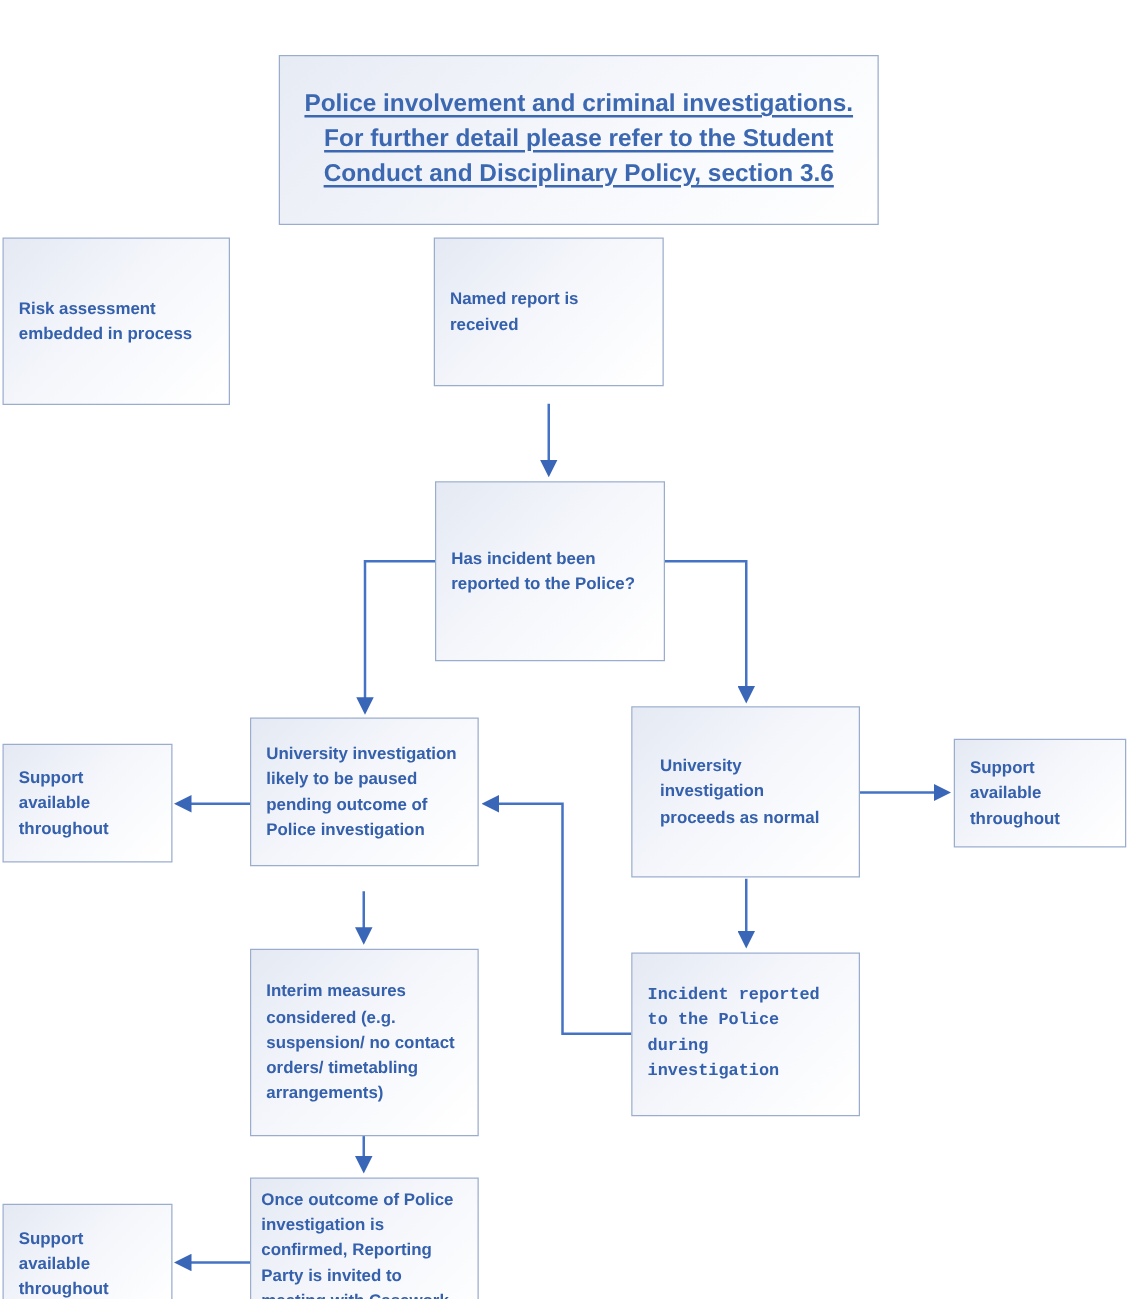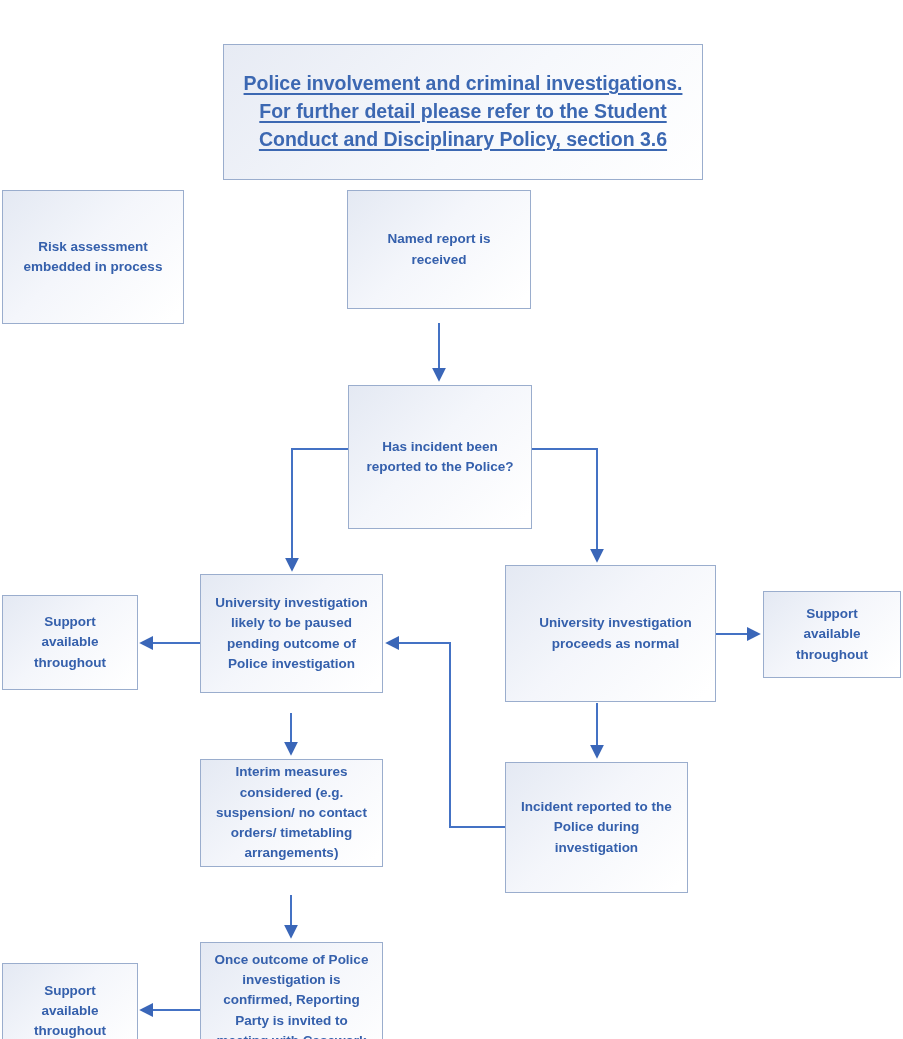--- a/index.html
+++ b/index.html
@@ -25,21 +25,20 @@
     pointer-events: none;
   }
   .node {
     position: absolute;
     box-sizing: border-box;
     border: 1.4px solid #9aadcd;
     background: linear-gradient(135deg, #e4e9f3 0%, #f4f6fb 45%, #ffffff 95%);
     display: flex;
     align-items: center;
     justify-content: center;
-    text-align: center;
     color: #3560ac;
     font-weight: bold;
     font-size: 13.5px;
     line-height: 1.5;
     padding: 6px 12px;
   }
   .node .node-label { display: block; }
   .title-box {
     position: absolute;
     left: 223px; top: 2px;
@@ -60,25 +59,25 @@
     line-height: 1.42;
     text-decoration: underline;
     text-decoration-thickness: 2px;
     text-underline-offset: 3px;
   }
   
   .n-risk      { left: 2px;   top: 148px; width: 182px; height: 134px; }
   .n-named     { left: 347px; top: 148px; width: 184px; height: 119px; }
   .n-incident  { left: 348px; top: 343px; width: 184px; height: 144px; }
   .n-paused    { left: 200px; top: 532px; width: 183px; height: 119px; }
-  .n-proceeds  { left: 505px; top: 523px; width: 211px; height: 137px; padding-left: 22px; }
+  .n-proceeds  { left: 505px; top: 523px; width: 183px; height: 137px; padding-left: 22px; }
   .n-supl      { left: 2px;   top: 553px; width: 136px; height: 95px;  }
   .n-supr      { left: 763px; top: 549px; width: 138px; height: 87px;  }
-  .n-interim   { left: 200px; top: 717px; width: 183px; height: 108px; }
-  .n-during    { left: 505px; top: 720px; width: 183px; height: 131px; }
+  .n-interim   { left: 200px; top: 717px; width: 183px; height: 150px; }
+  .n-during    { left: 505px; top: 720px; width: 183px; height: 131px; font-family: Liberation Mono, monospace; }
   .n-outcome   { left: 200px; top: 900px; width: 183px; height: 137px; padding: 22px 8px; }
   .n-supb      { left: 2px;   top: 921px; width: 136px; height: 96px;  }
 </style>
 </head>
 <body>
 
 <div class="canvas">
 
   <svg class="connector-layer" width="903" height="1039" viewBox="0 0 903 1039" xmlns="http://www.w3.org/2000/svg">
     <defs>

